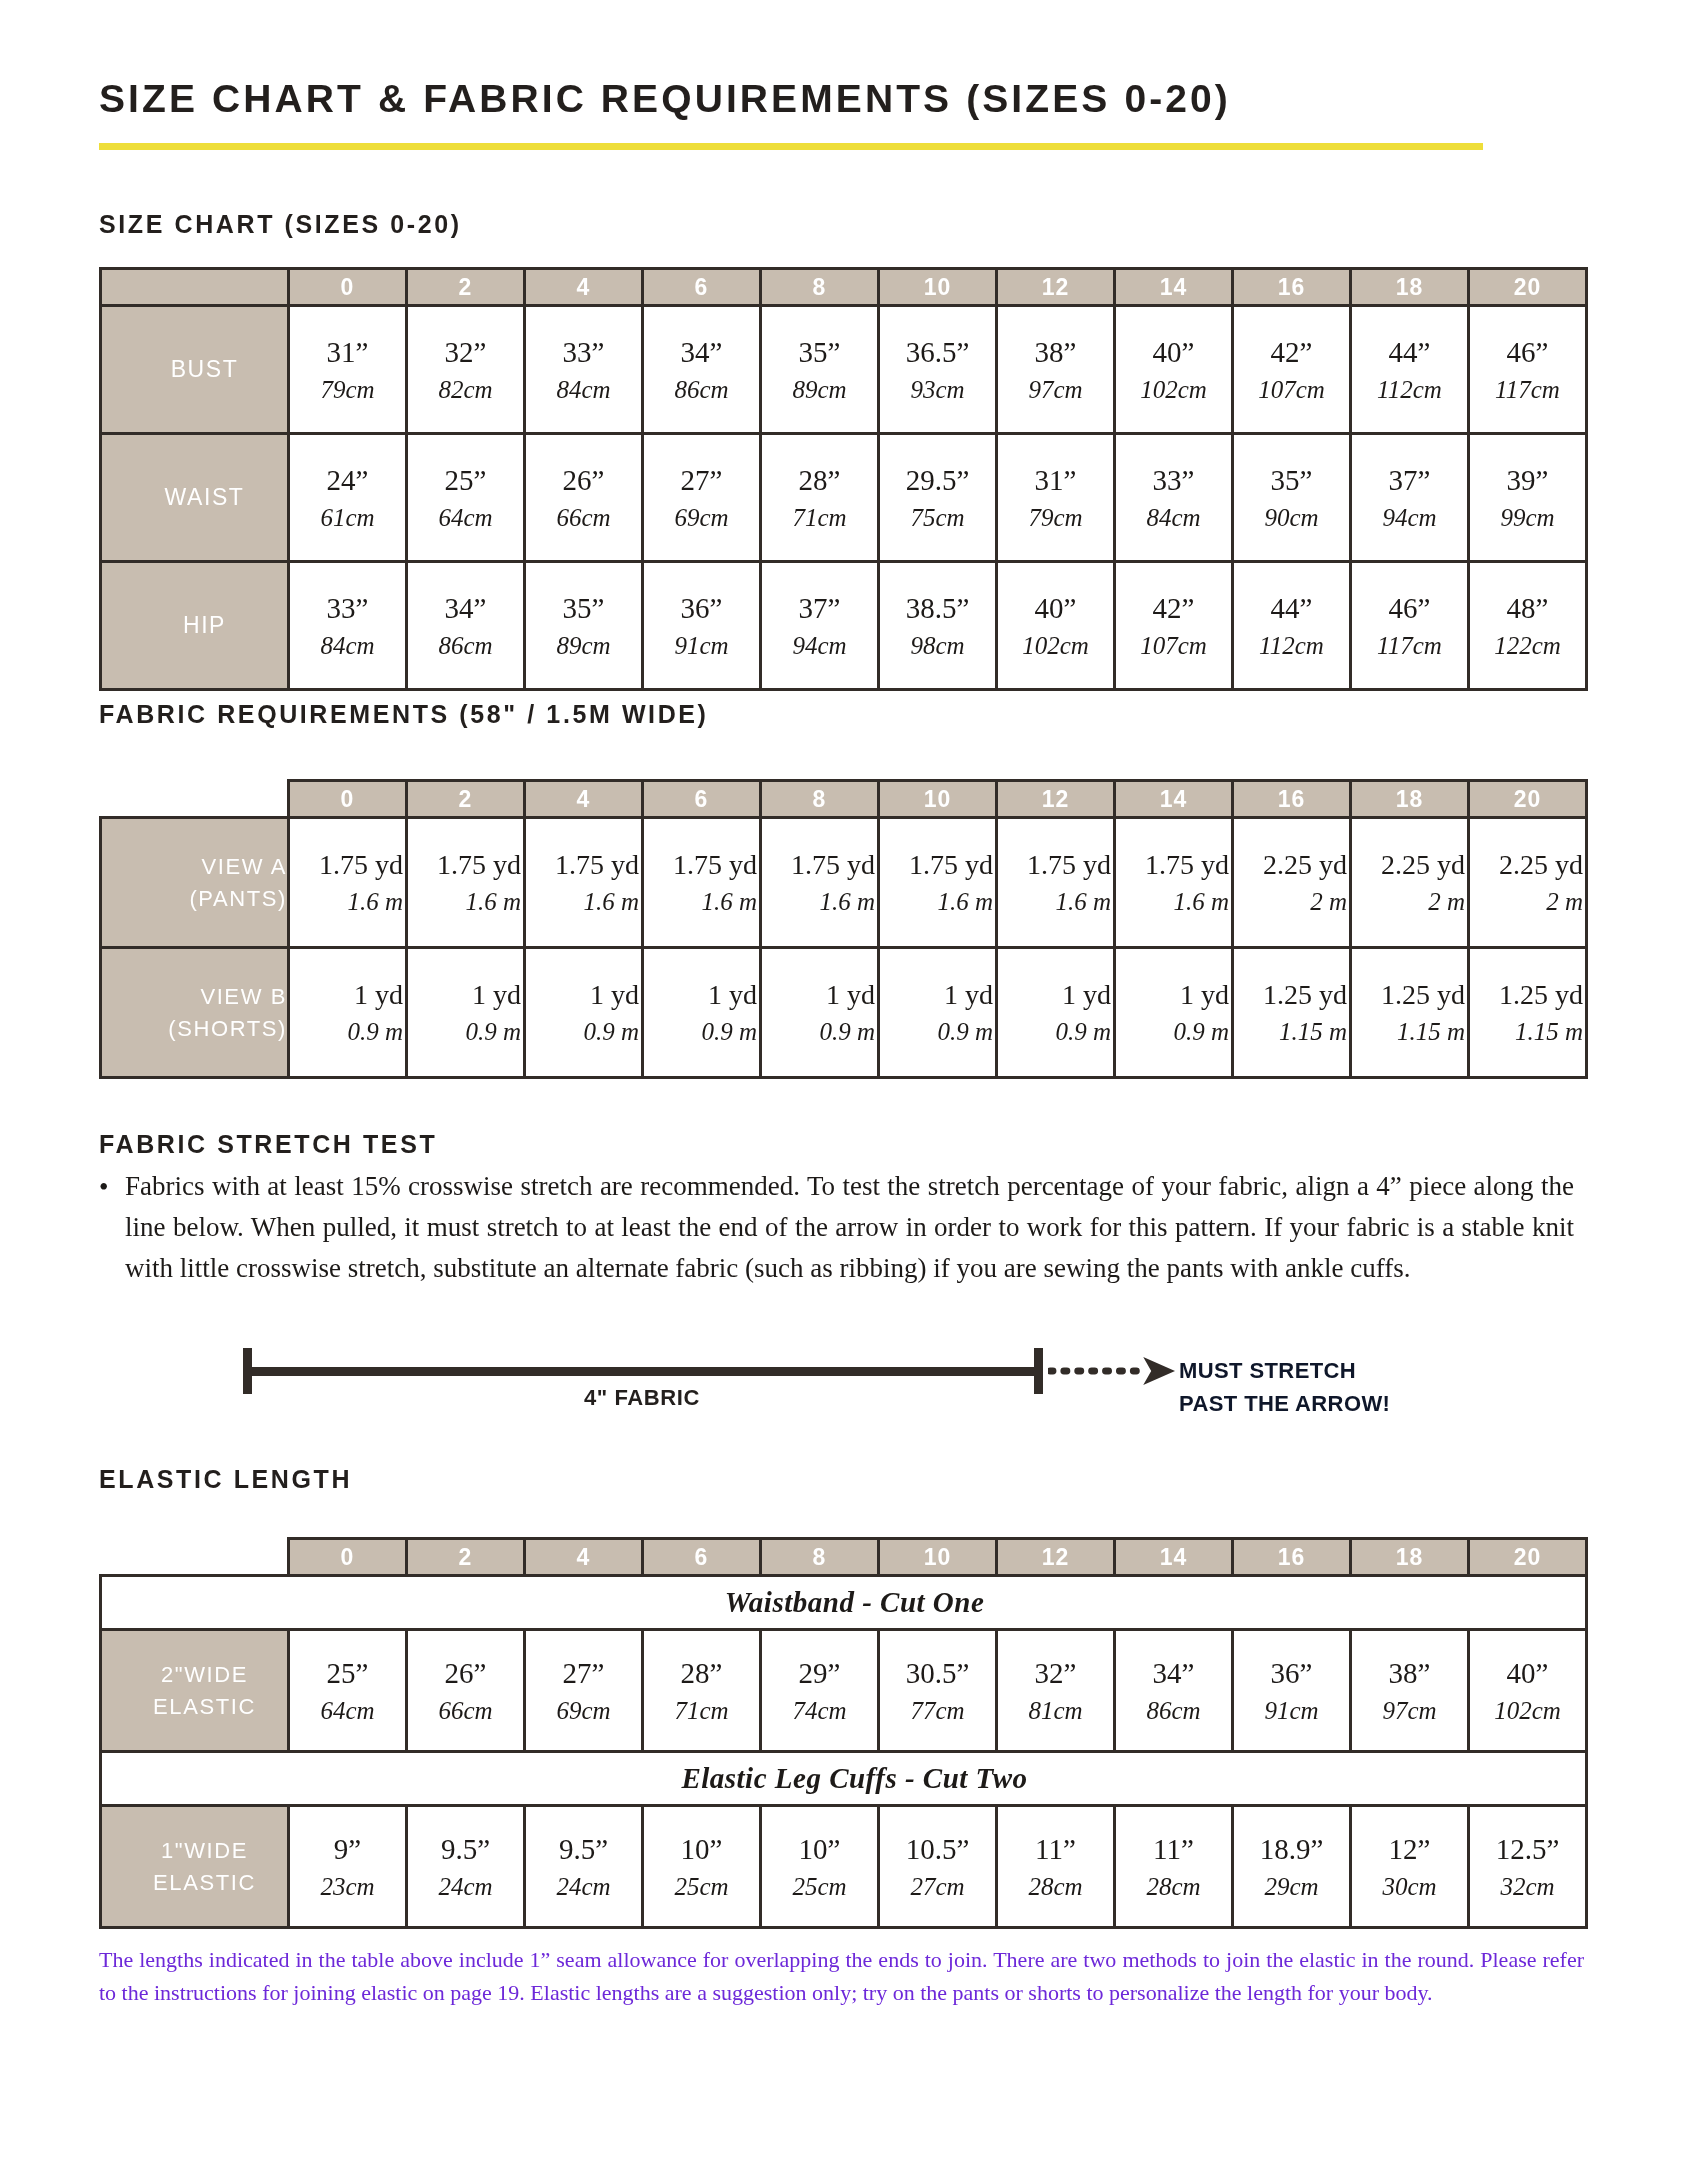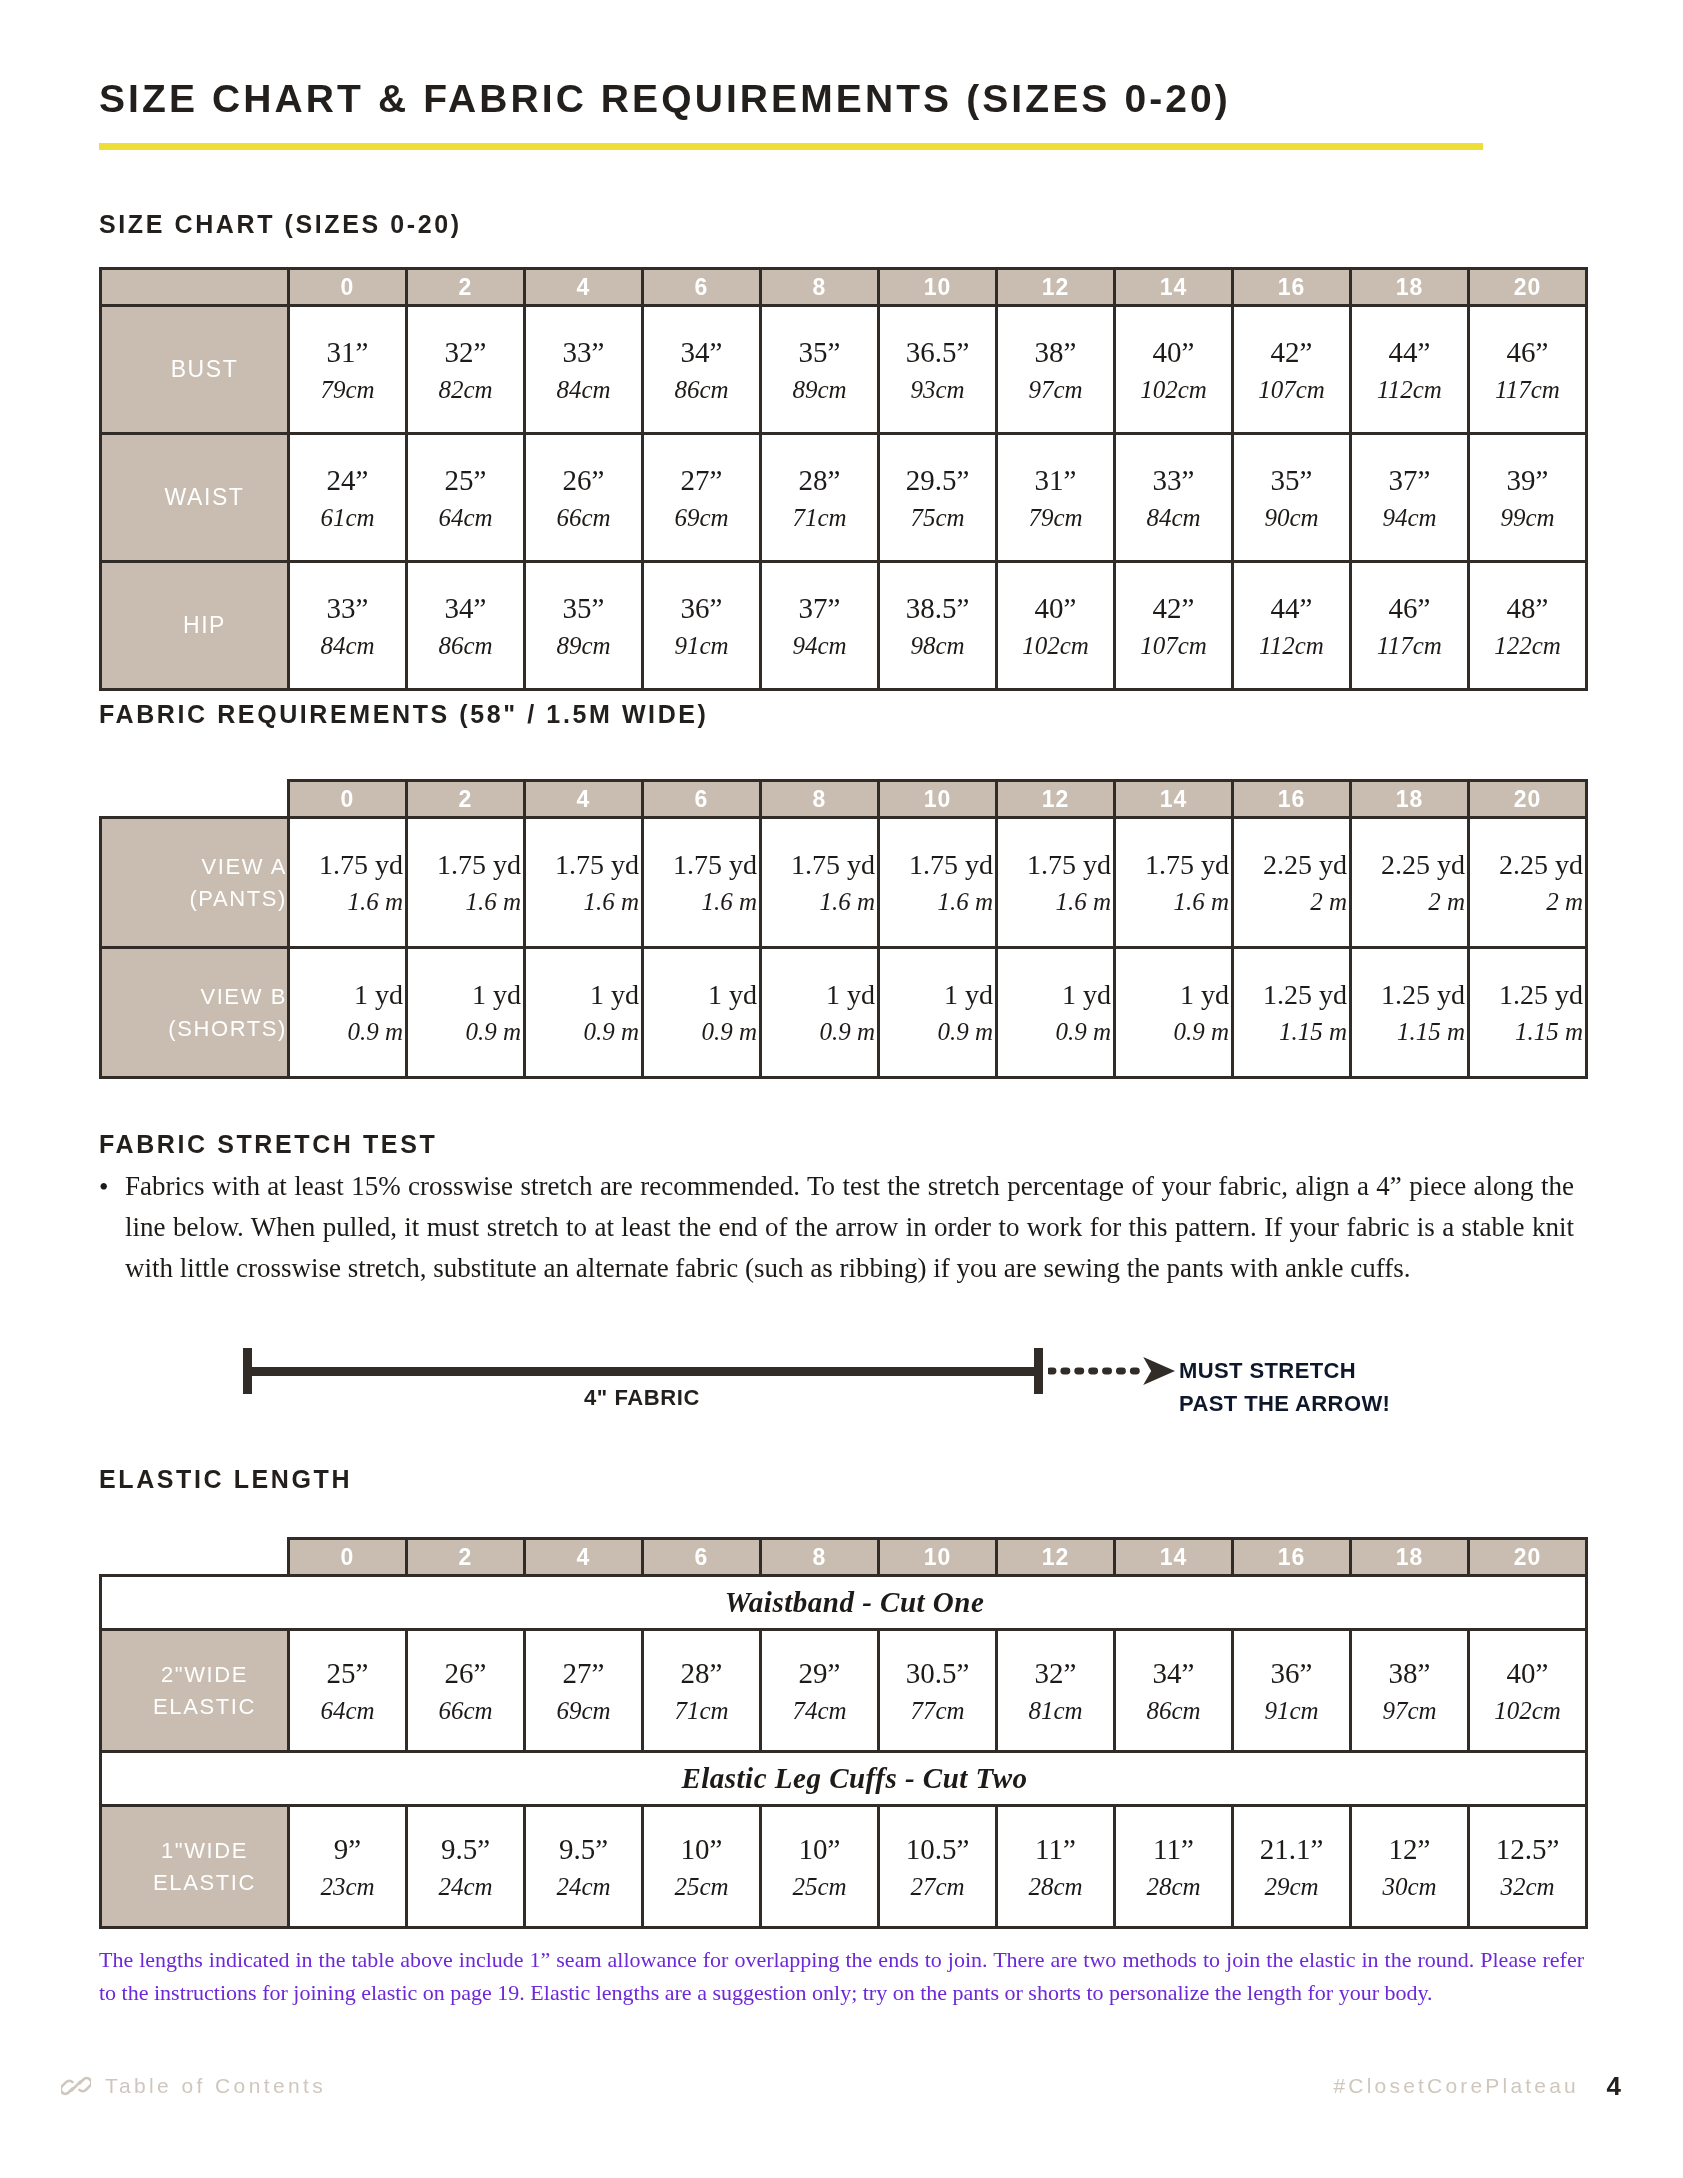--- a/index.html
+++ b/index.html
@@ -748,46 +748,32 @@
           </td>
         <td class="val">
             <span class="inch">11”</span>
             <span class="cm">28cm</span>
           </td>
         <td class="val">
             <span class="inch">11”</span>
             <span class="cm">28cm</span>
           </td>
         <td class="val">
-            <span class="inch">21.1”</span>
+            <span class="inch">18.9”</span>
             <span class="cm">29cm</span>
           </td>
         <td class="val">
             <span class="inch">12”</span>
             <span class="cm">30cm</span>
           </td>
         <td class="val">
             <span class="inch">12.5”</span>
             <span class="cm">32cm</span>
           </td>
       </tr>
     </tbody>
   </table>
 
   <div class="closing-para">The lengths indicated in the table above include 1” seam allowance for overlapping the ends to join. There are two methods to join the elastic in the round. Please refer to the instructions for joining elastic on page 19. Elastic lengths are a suggestion only; try on the pants or shorts to personalize the length for your body.</div>
 
-  <div class="footer">
-    <div class="toc-link">
-      <svg width="30" height="30" viewBox="0 0 30 30">
-        <g stroke="#cfc7bd" stroke-width="2.6" fill="none" stroke-linecap="round">
-          <path d="M11.5 17.5 L7.5 21.5 a4.5 4.5 0 0 1 -6.4 -6.4 L5.1 11.1 a4.5 4.5 0 0 1 6.4 0"></path>
-          <path d="M18.5 12.5 L22.5 8.5 a4.5 4.5 0 0 1 6.4 6.4 L24.9 18.9 a4.5 4.5 0 0 1 -6.4 0"></path>
-          <path d="M10.5 19.5 L19.5 10.5"></path>
-        </g>
-      </svg>
-      <span class="toc-label">Table of Contents</span>
-    </div>
-    <div class="hashtag">#ClosetCorePlateau</div>
-    <div class="page-num">4</div>
-  </div>
 
 </div>
 
 
 </body></html>

